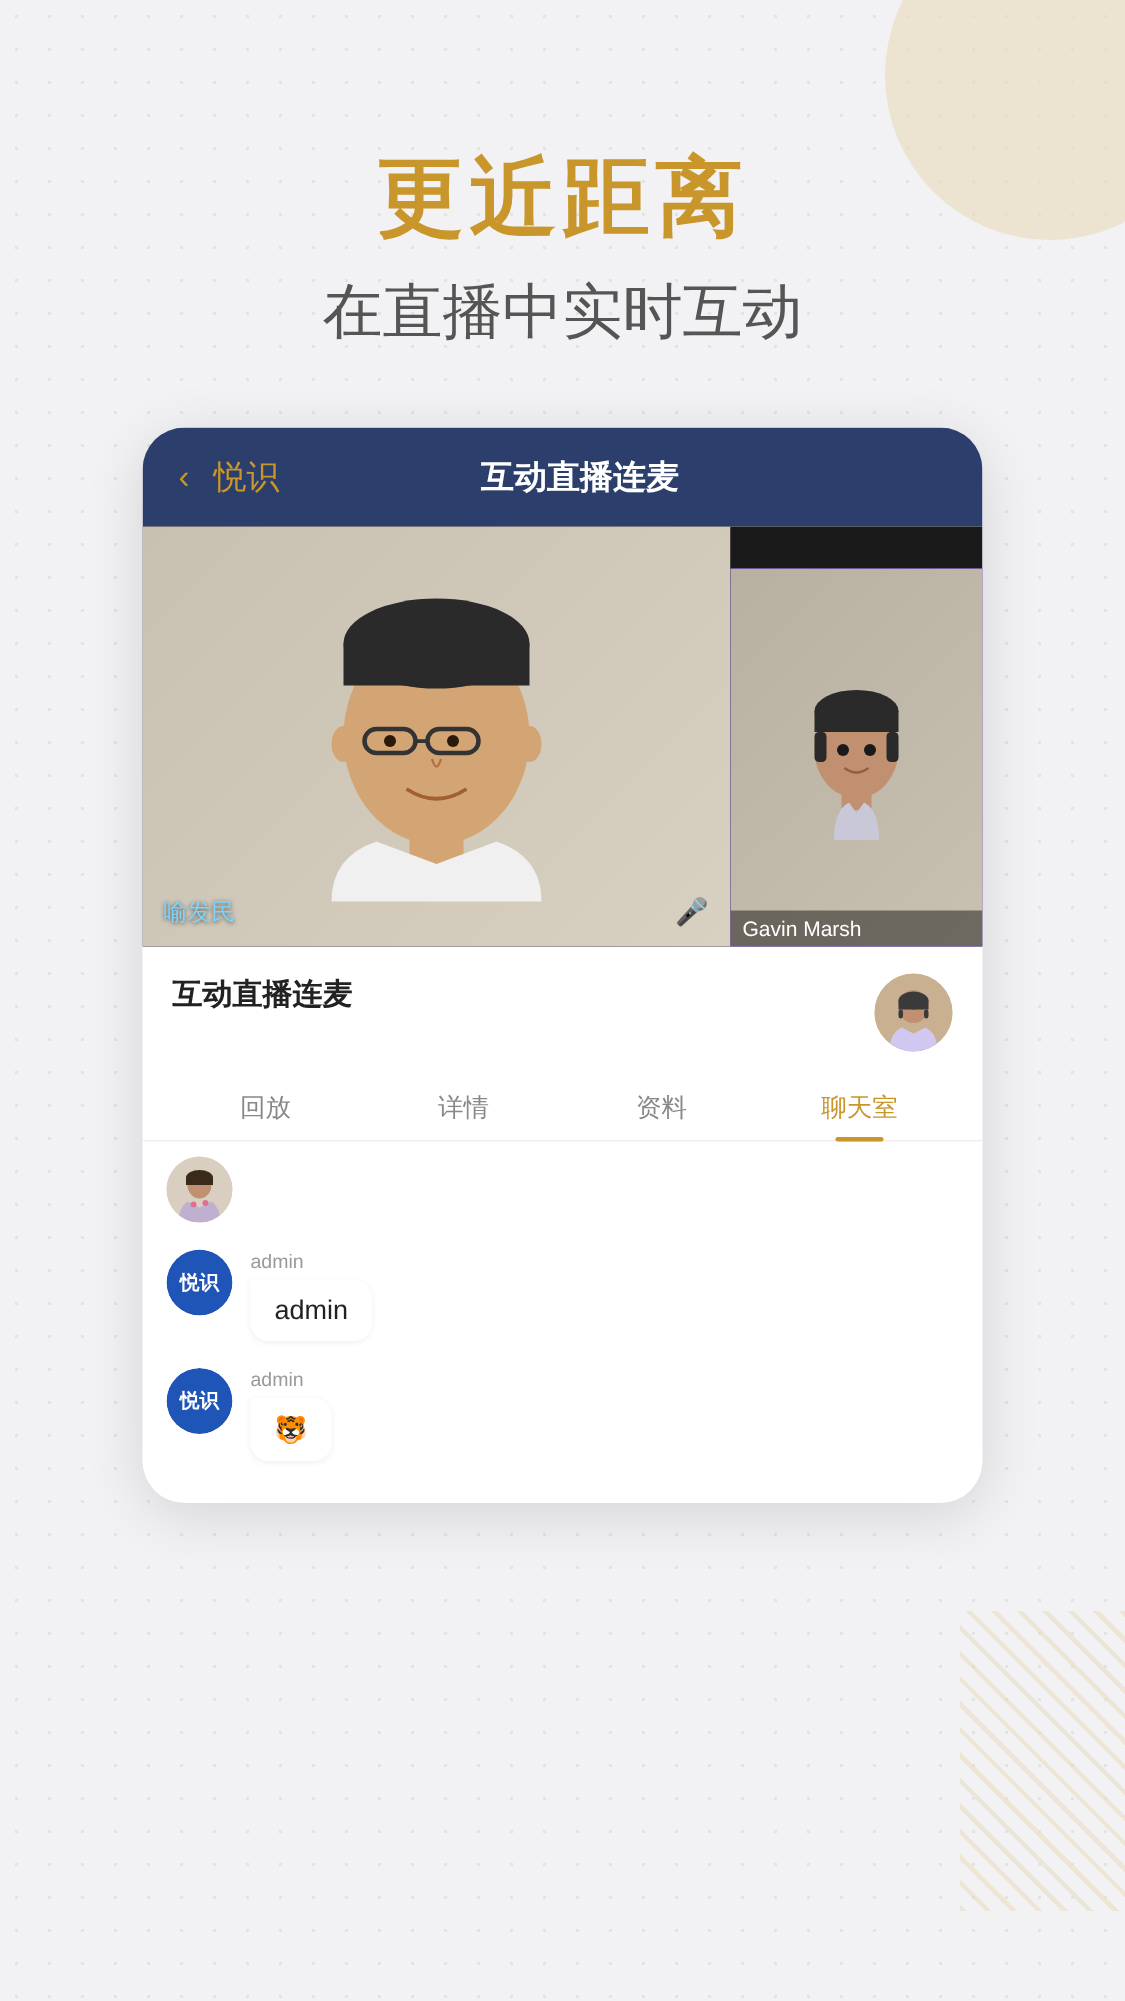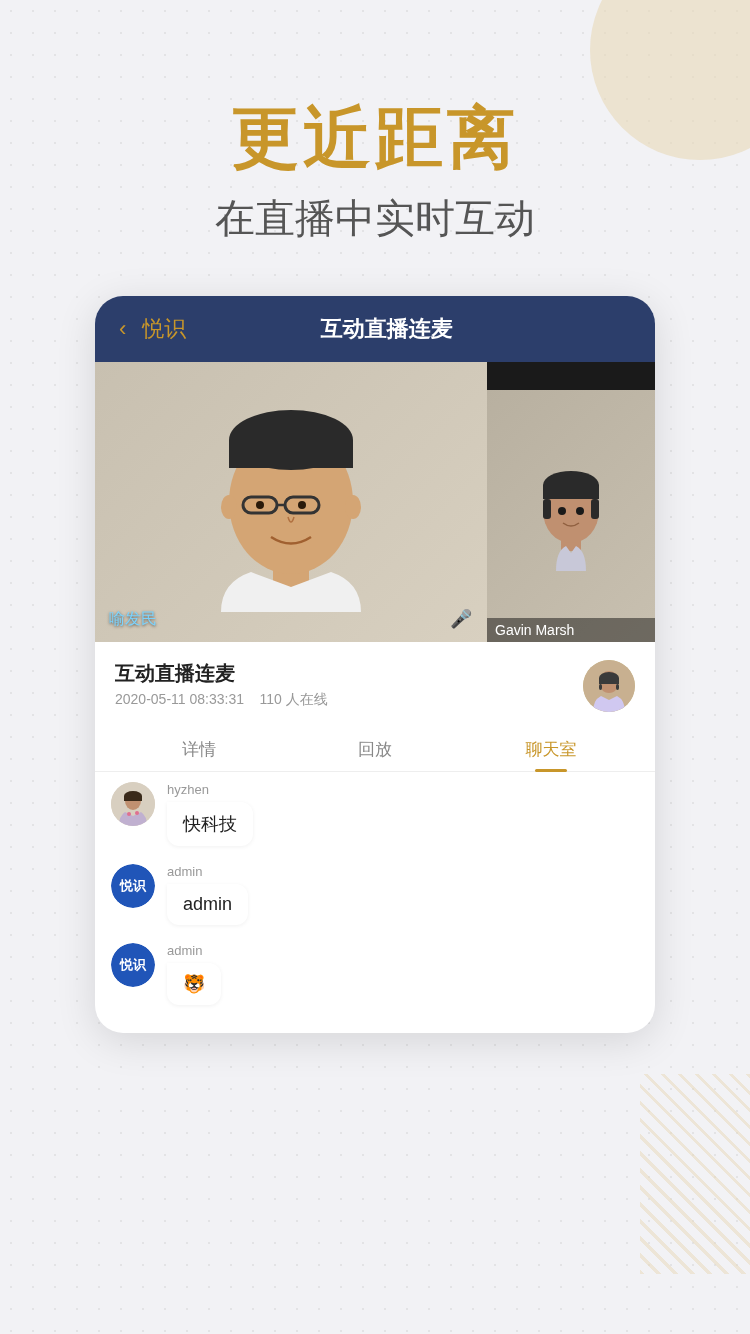--- a/index.html
+++ b/index.html
@@ -48,21 +48,21 @@
 
     
     .header-section {
       position: relative;
       z-index: 2;
       text-align: center;
       padding-top: 100px;
       padding-bottom: 20px;
     }
     .main-title {
-      font-size: 68px;
+      font-size: 58px;
       font-weight: 800;
       color: #c8962a;
       letter-spacing: 4px;
       line-height: 1.1;
     }
     .sub-title {
       font-size: 40px;
       color: #555;
       margin-top: 16px;
       font-weight: 400;
@@ -370,64 +370,56 @@
         </div>
         <div class="video-small-label">Gavin Marsh</div>
       </div>
 
     </div>
   </div>
 
   <div class="card-info">
     <div class="card-info-text">
       <div class="card-title">互动直播连麦</div>
-      <div class="card-meta">
-        <span>2020-05-11 08:33:31</span>
-        &nbsp;&nbsp;
-        <span>110 人在线</span>
-      </div>
     </div>
     <div class="card-avatar">
       <svg width="52" height="52" viewBox="0 0 52 52">
         <circle cx="26" cy="26" r="26" fill="#c8b090"></circle>
         <ellipse cx="26" cy="22" rx="10" ry="11" fill="#c09070"></ellipse>
         <ellipse cx="26" cy="18" rx="10" ry="6" fill="#3a3a3a"></ellipse>
         <rect x="16" y="18" width="20" height="6" fill="#3a3a3a"></rect>
         <rect x="16" y="24" width="3" height="6" fill="#3a3a3a" rx="2"></rect>
         <rect x="33" y="24" width="3" height="6" fill="#3a3a3a" rx="2"></rect>
         <path d="M10 52 Q10 40 18 36 L26 40 L34 36 Q42 40 42 52 Z" fill="#d0c8f0"></path>
       </svg>
     </div>
   </div>
 
   <div class="tabs">
+    <div class="tab-item">回放</div>
     <div class="tab-item">详情</div>
-    <div class="tab-item">回放</div>
+    <div class="tab-item">资料</div>
     <div class="tab-item active">聊天室</div>
   </div>
 
   <div class="chat-list">
 
     <div class="chat-item">
       <div class="chat-avatar avatar-hyzhen">
         <svg width="44" height="44" viewBox="0 0 44 44">
           <circle cx="22" cy="22" r="22" fill="#d8cfc0"></circle>
           <ellipse cx="22" cy="19" rx="8" ry="9" fill="#c09070"></ellipse>
           <ellipse cx="22" cy="14" rx="9" ry="5" fill="#3a2a1a"></ellipse>
           <rect x="13" y="14" width="18" height="5" fill="#3a2a1a"></rect>
 
           <path d="M8 44 Q8 34 14 30 L22 34 L30 30 Q36 34 36 44 Z" fill="#c0b0d0"></path>
           <circle cx="18" cy="32" r="2" fill="#e07090"></circle>
           <circle cx="26" cy="31" r="2" fill="#e07090"></circle>
         </svg>
       </div>
-      <div class="chat-content">
-        <div class="chat-username">hyzhen</div>
-        <div class="chat-bubble">快科技</div>
-      </div>
     </div>
 
     <div class="chat-item">
       <div class="chat-avatar">
         <div class="yueshi-badge">悦识</div>
       </div>
       <div class="chat-content">
         <div class="chat-username">admin</div>
         <div class="chat-bubble">admin</div>
       </div>

